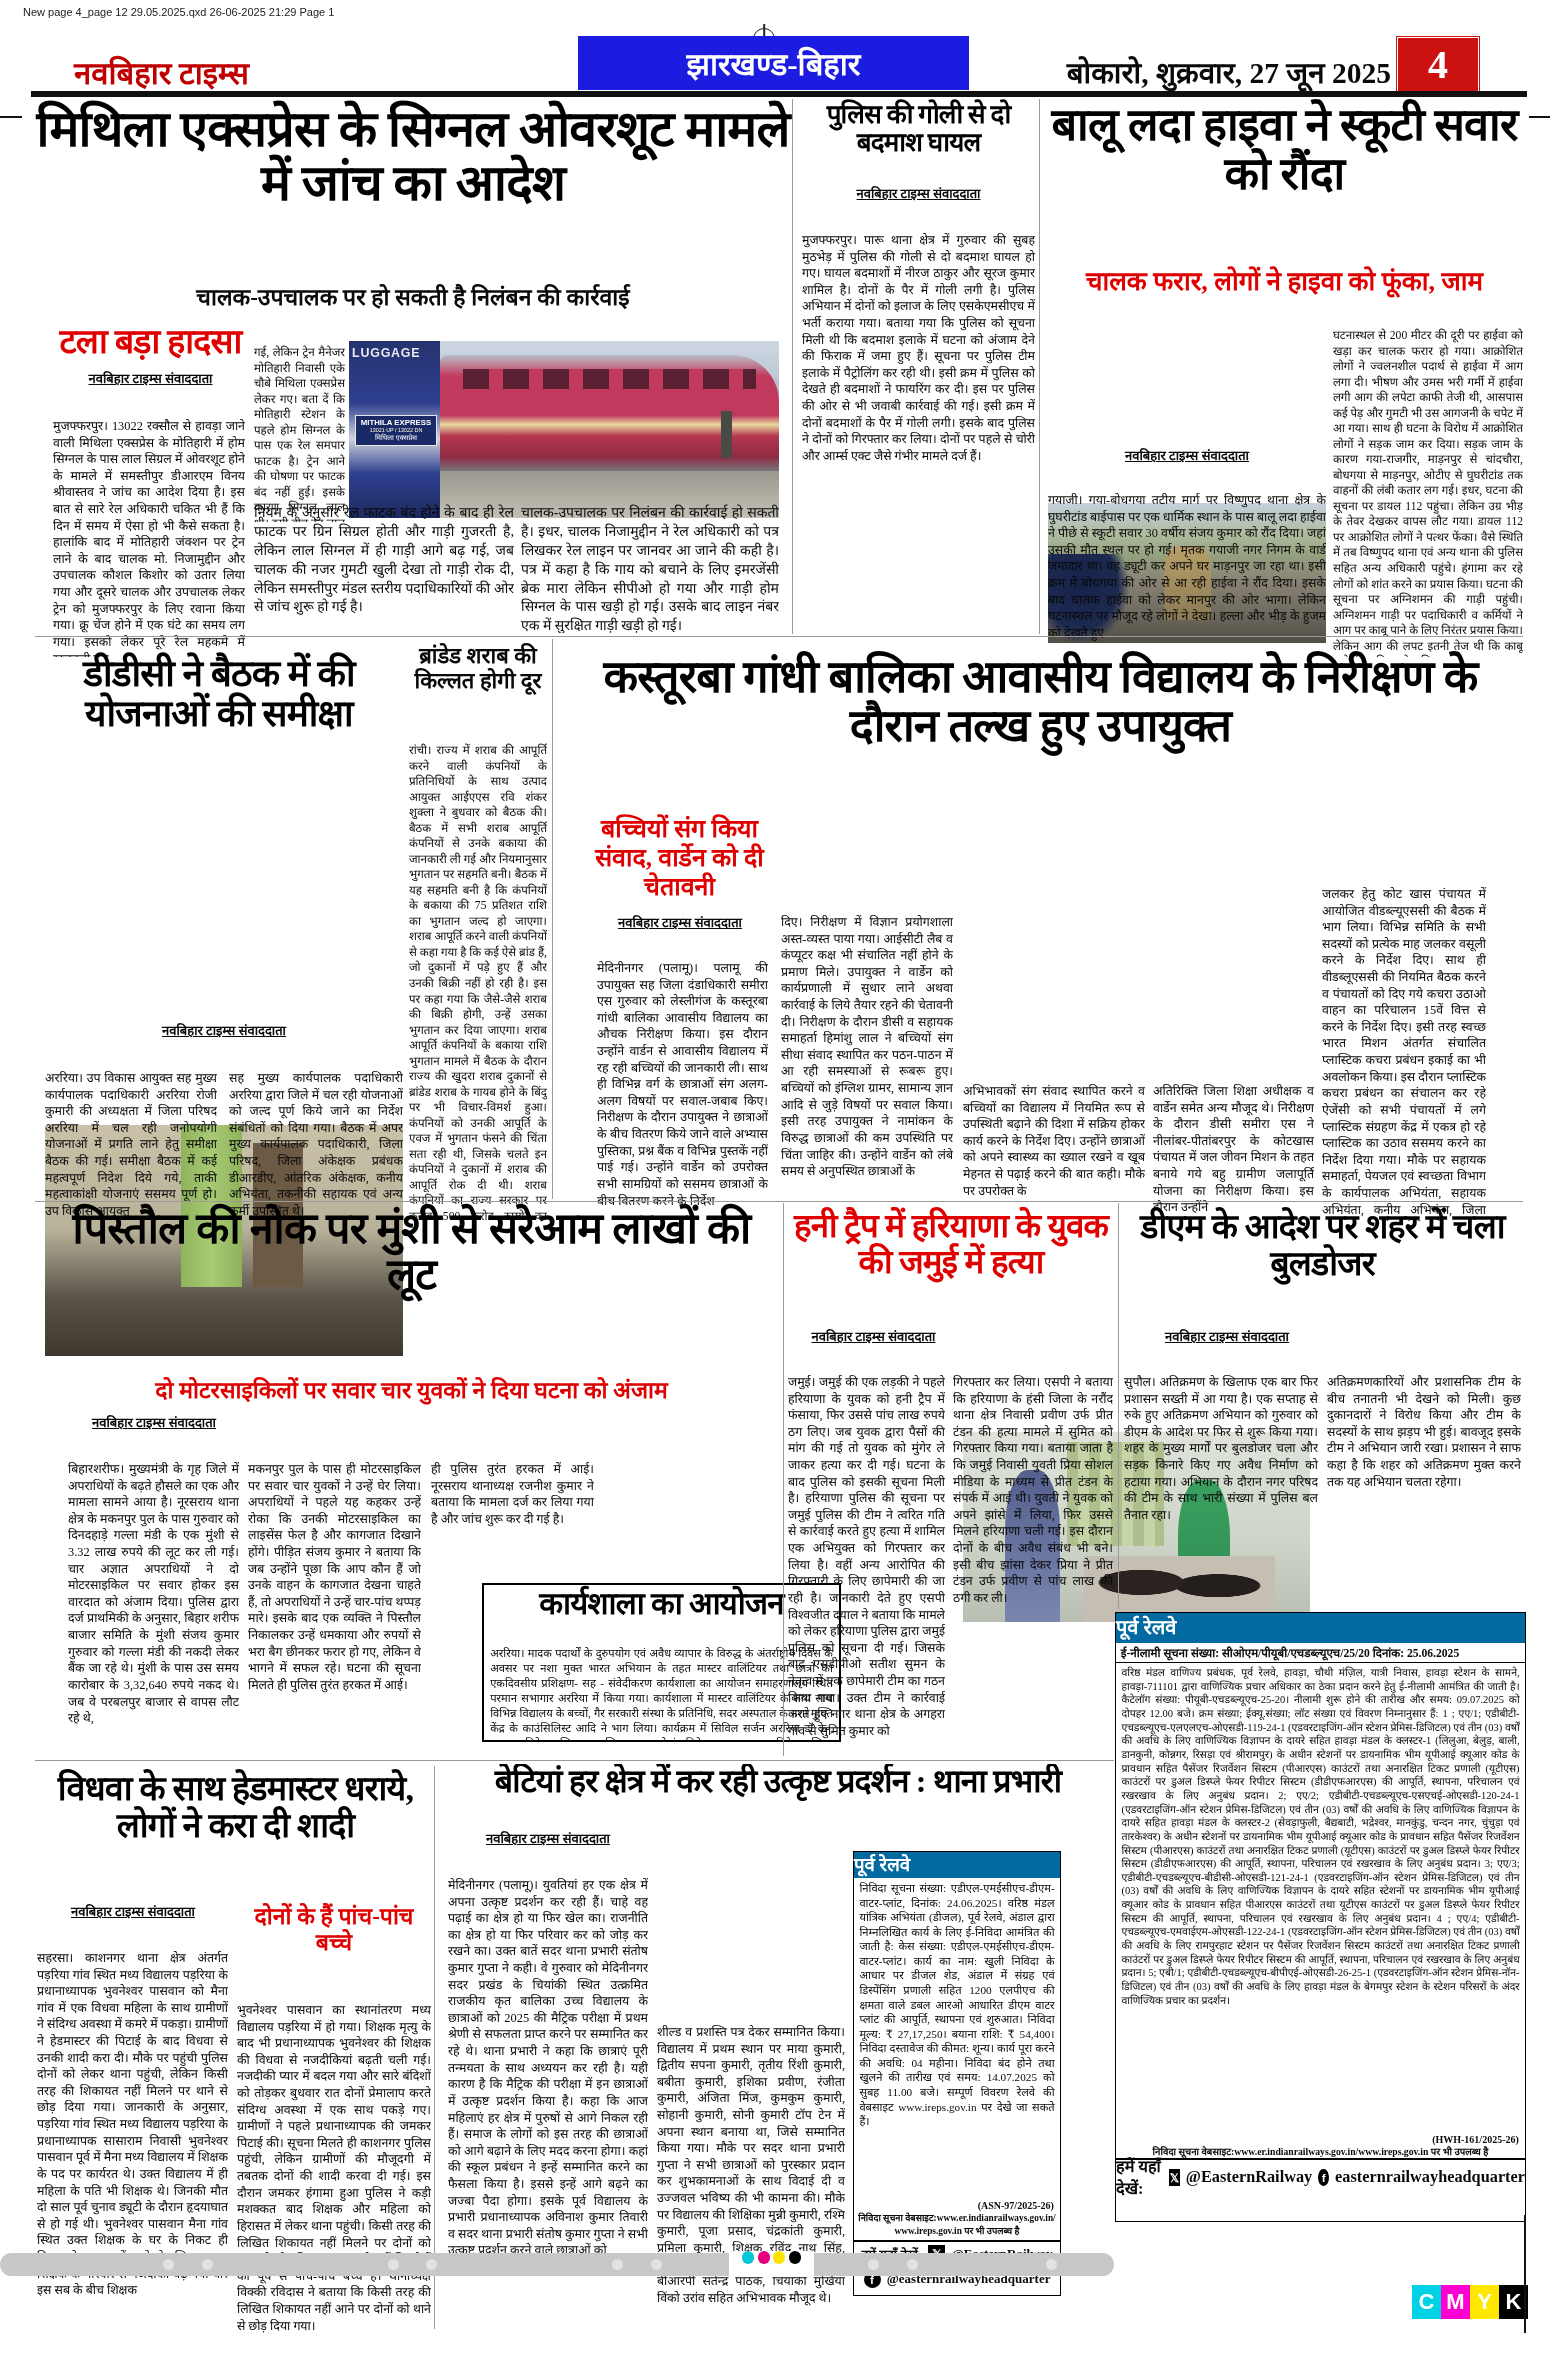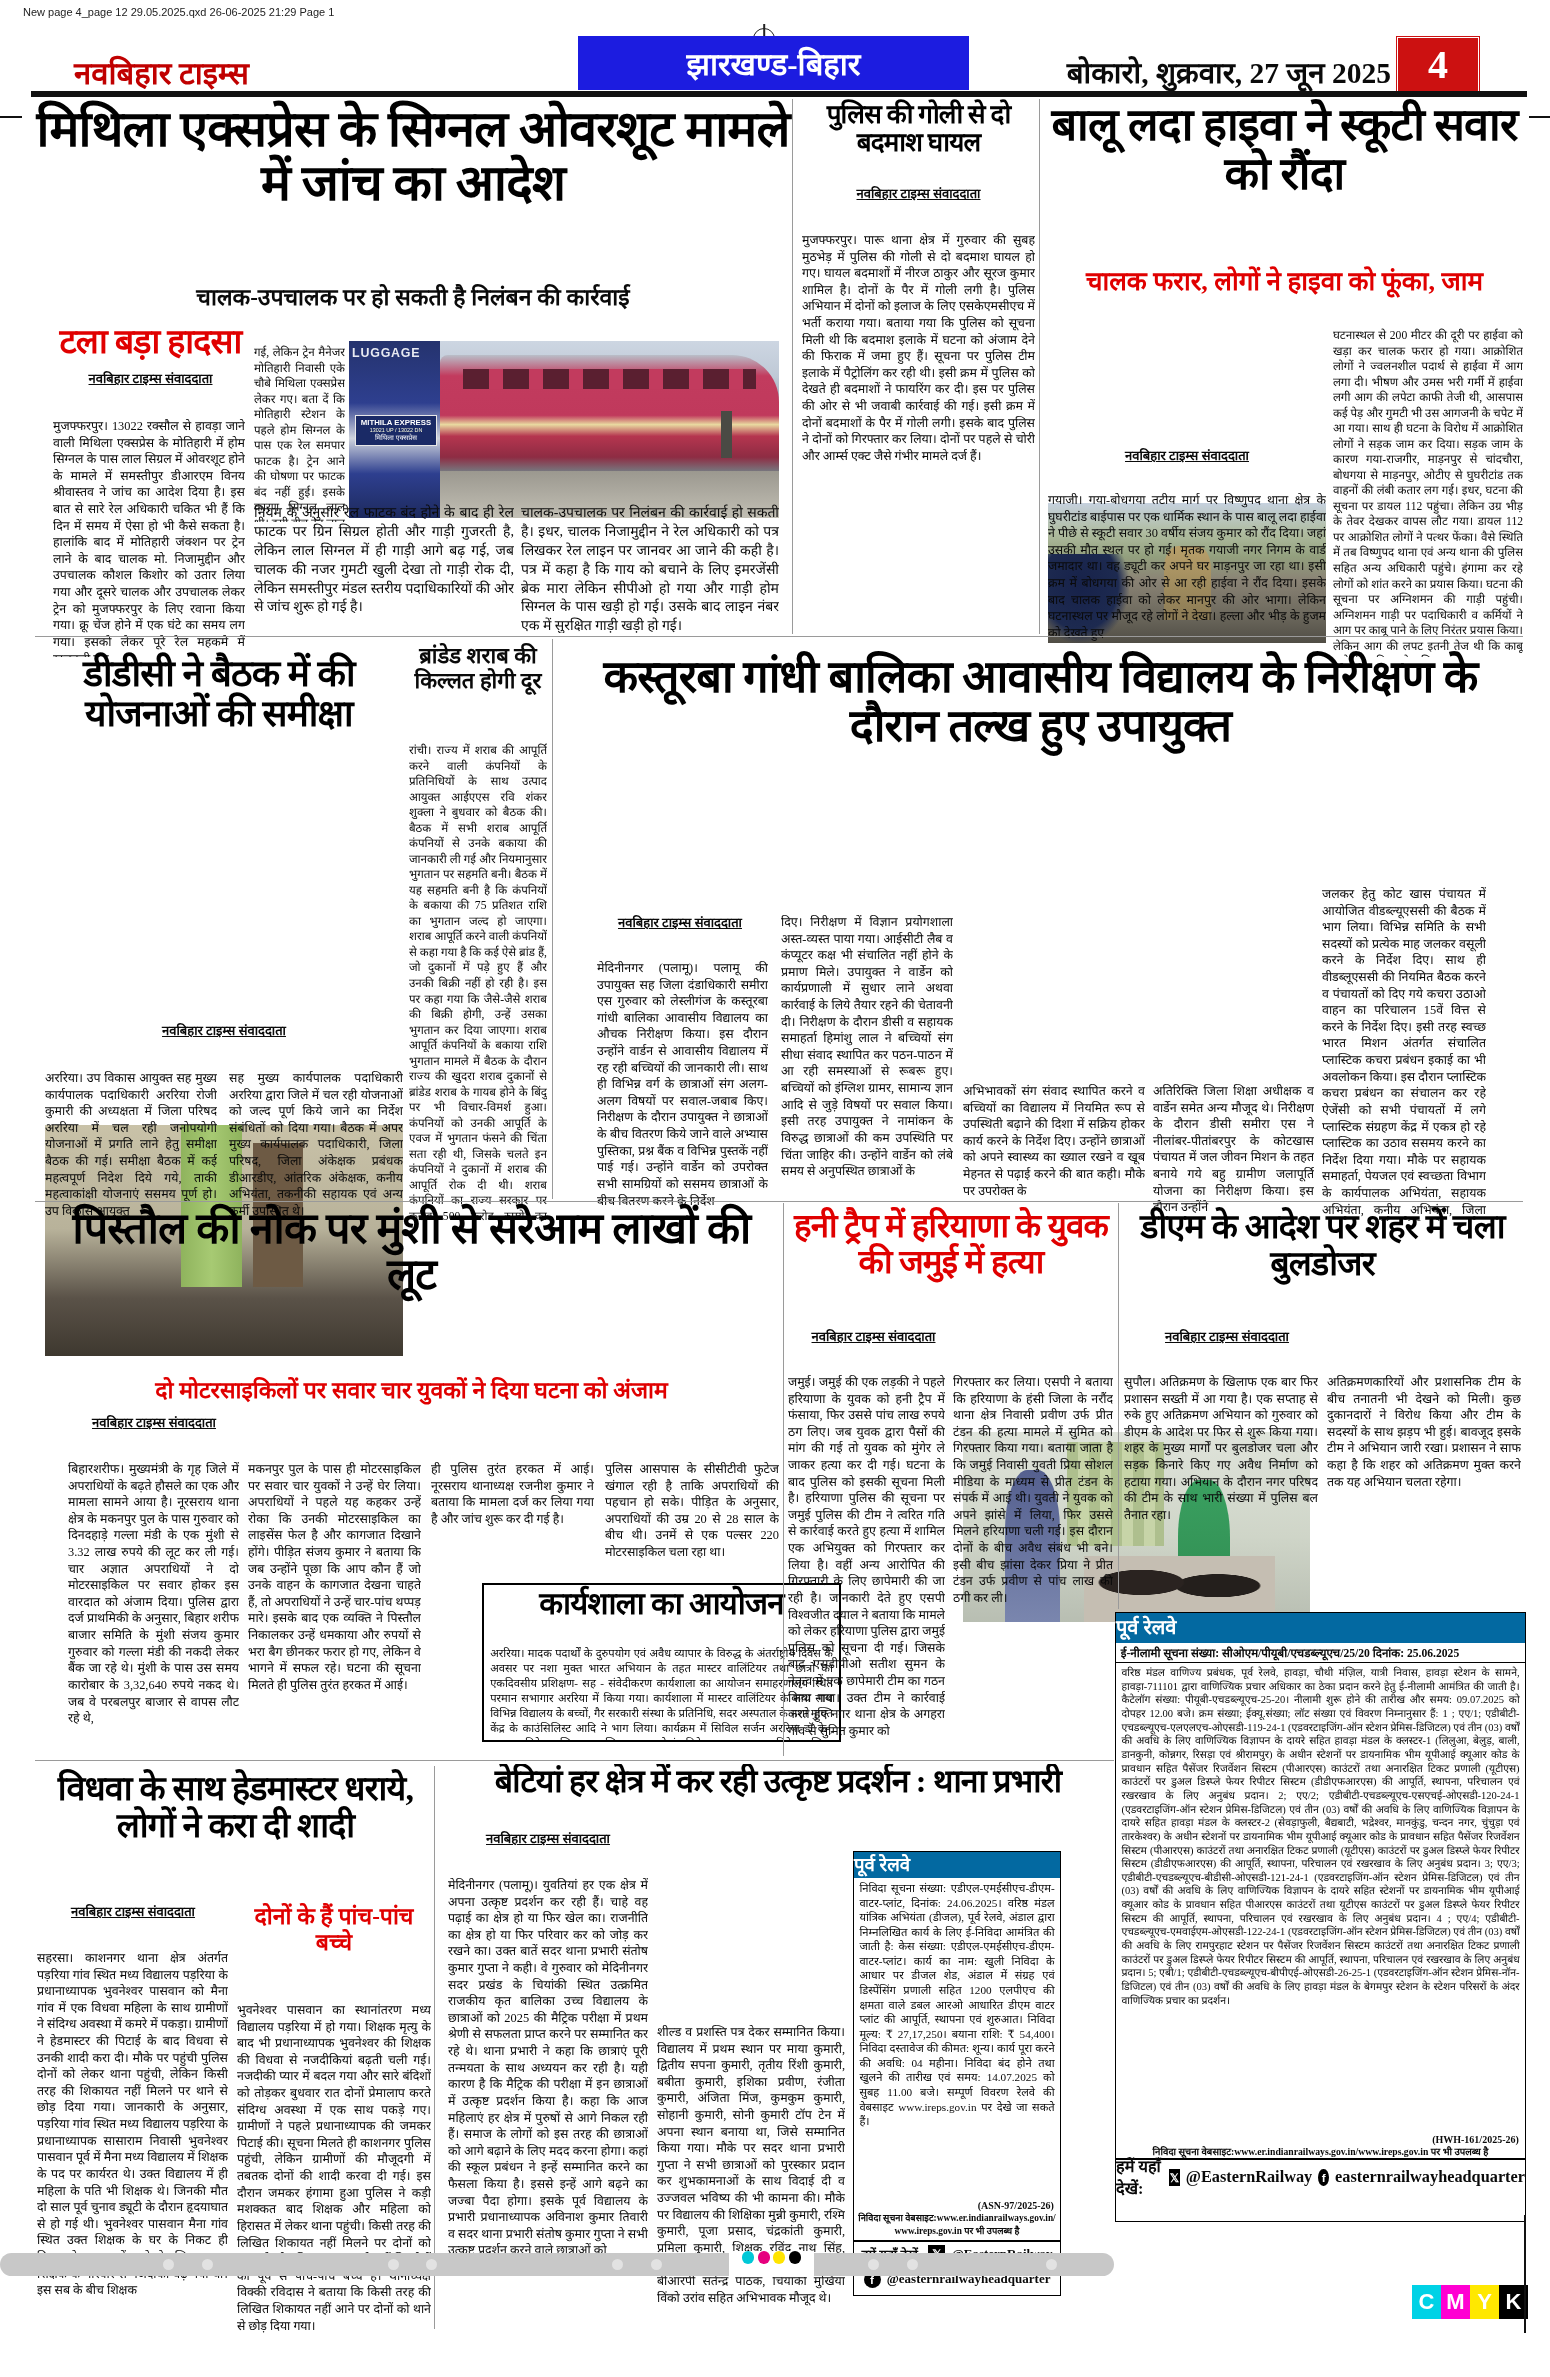--- a/index.html
+++ b/index.html
@@ -110,20 +110,21 @@
   <div class="abs byline" style="left:45px;top:1023px;width:358px;">नवबिहार टाइम्स संवाददाता</div>
   <div class="abs bd" style="left:45px;top:1046px;width:172px;height:150px;">अररिया। उप विकास आयुक्त सह मुख्य कार्यपालक पदाधिकारी अररिया रोजी कुमारी की अध्यक्षता में जिला परिषद अररिया में चल रही जनोपयोगी योजनाओं में प्रगति लाने हेतु समीक्षा बैठक की गई। समीक्षा बैठक में कई महत्वपूर्ण निदेश दिये गये, ताकी महत्वाकांक्षी योजनाएं ससमय पूर्ण हो। उप विकास आयुक्त</div>
   <div class="abs bd" style="left:229px;top:1046px;width:174px;height:150px;">सह मुख्य कार्यपालक पदाधिकारी अररिया द्वारा जिले में चल रही योजनाओं को जल्द पूर्ण किये जाने का निर्देश संबंधितों को दिया गया। बैठक में अपर मुख्य कार्यपालक पदाधिकारी, जिला परिषद, जिला अंकेक्षक प्रबंधक डीआरडीए, आंतरिक अंकेक्षक, कनीय अभियंता, तकनीकी सहायक एवं अन्य कर्मी उपस्थित थे।</div>
 
   <div class="abs sub" style="left:409px;top:643px;width:138px;font-size:22px;">ब्रांडेड शराब की किल्लत होगी दूर</div>
   <div class="abs bd" style="left:409px;top:719px;width:138px;height:478px;font-size:11.6px;">रांची। राज्य में शराब की आपूर्ति करने वाली कंपनियों के प्रतिनिधियों के साथ उत्पाद आयुक्त आईएएस रवि शंकर शुक्ला ने बुधवार को बैठक की। बैठक में सभी शराब आपूर्ति कंपनियों से उनके बकाया की जानकारी ली गई और नियमानुसार भुगतान पर सहमति बनी। बैठक में यह सहमति बनी है कि कंपनियों के बकाया की 75 प्रतिशत राशि का भुगतान जल्द हो जाएगा। शराब आपूर्ति करने वाली कंपनियों से कहा गया है कि कई ऐसे ब्रांड हैं, जो दुकानों में पड़े हुए हैं और उनकी बिक्री नहीं हो रही है। इस पर कहा गया कि जैसे-जैसे शराब की बिक्री होगी, उन्हें उसका भुगतान कर दिया जाएगा। शराब आपूर्ति कंपनियों के बकाया राशि भुगतान मामले में बैठक के दौरान राज्य की खुदरा शराब दुकानों से ब्रांडेड शराब के गायब होने के बिंदु पर भी विचार-विमर्श हुआ। कंपनियों को उनकी आपूर्ति के एवज में भुगतान फंसने की चिंता सता रही थी, जिसके चलते इन कंपनियों ने दुकानों में शराब की आपूर्ति रोक दी थी। शराब कंपनियों का राज्य सरकार पर करीब 500 करोड़ रुपये का बकाया है, जिसके चलते आपूर्ति रोक दी थी।</div>
 
   <div class="abs vr" style="left:552px;top:639px;height:560px;"></div>
 
   <div class="abs hl" style="left:558px;top:653px;width:965px;height:155px;font-size:45px;">कस्तूरबा गांधी बालिका आवासीय विद्यालय के निरीक्षण के दौरान तल्ख हुए उपायुक्त</div>
+  <div class="abs sub-red" style="left:578px;top:815px;width:203px;font-size:25px;">बच्चियों संग किया संवाद, वार्डेन को दी चेतावनी</div>
   <div class="abs byline" style="left:583px;top:915px;width:194px;">नवबिहार टाइम्स संवाददाता</div>
   <div class="abs bd" style="left:597px;top:936px;width:171px;height:260px;">मेदिनीनगर (पलामू)। पलामू की उपायुक्त सह जिला दंडाधिकारी समीरा एस गुरुवार को लेस्लीगंज के कस्तूरबा गांधी बालिका आवासीय विद्यालय का औचक निरीक्षण किया। इस दौरान उन्होंने वार्डन से आवासीय विद्यालय में रह रही बच्चियों की जानकारी ली। साथ ही विभिन्न वर्ग के छात्राओं संग अलग-अलग विषयों पर सवाल-जबाब किए। निरीक्षण के दौरान उपायुक्त ने छात्राओं के बीच वितरण किये जाने वाले अभ्यास पुस्तिका, प्रश्न बैंक व विभिन्न पुस्तकें नहीं पाई गई। उन्होंने वार्डेन को उपरोक्त सभी सामग्रियों को ससमय छात्राओं के बीच वितरण करने के निर्देश</div>
   <div class="abs bd" style="left:781px;top:890px;width:172px;height:307px;">दिए। निरीक्षण में विज्ञान प्रयोगशाला अस्त-व्यस्त पाया गया। आईसीटी लैब व कंप्यूटर कक्ष भी संचालित नहीं होने के प्रमाण मिले। उपायुक्त ने वार्डेन को कार्यप्रणाली में सुधार लाने अथवा कार्रवाई के लिये तैयार रहने की चेतावनी दी। निरीक्षण के दौरान डीसी व सहायक समाहर्ता हिमांशु लाल ने बच्चियों संग सीधा संवाद स्थापित कर पठन-पाठन में आ रही समस्याओं से रूबरू हुए। बच्चियों को इंग्लिश ग्रामर, सामान्य ज्ञान आदि से जुड़े विषयों पर सवाल किया। इसी तरह उपायुक्त ने नामांकन के विरुद्ध छात्राओं की कम उपस्थिति पर चिंता जाहिर की। उन्होंने वार्डेन को लंबे समय से अनुपस्थित छात्राओं के</div>
   <div class="abs photo" style="left:963px;top:862px;width:347px;height:190px;">
     <div class="abs" style="left:0;top:0;width:100%;height:100%;background:linear-gradient(180deg,#dfe3da 0%,#cfd5c8 55%,#b8beb2 100%);"></div>
     <div class="abs" style="left:30%;top:5%;width:28%;height:55%;background:repeating-linear-gradient(90deg,#aebf8e 0 11px,#c7d4a8 11px 22px);"></div>
     <div class="abs" style="left:12%;top:20%;width:16%;height:80%;background:linear-gradient(180deg,#55608f 0%,#7a86ae 100%);border-radius:40% 40% 0 0;"></div>
     <div class="abs" style="left:62%;top:25%;width:15%;height:75%;background:linear-gradient(180deg,#3aa060 0%,#2f8a50 100%);border-radius:40% 40% 0 0;"></div>
     <div class="abs" style="left:35%;bottom:0;width:55%;height:35%;background:radial-gradient(ellipse at 30% 40%,#2a2320 0 22%,transparent 23%),radial-gradient(ellipse at 70% 45%,#241f1c 0 22%,transparent 23%),#c5beb2;"></div>
   </div>
@@ -132,21 +133,20 @@
   <div class="abs bd" style="left:1322px;top:862px;width:164px;height:335px;">जलकर हेतु कोट खास पंचायत में आयोजित वीडब्ल्यूएससी की बैठक में भाग लिया। विभिन्न समिति के सभी सदस्यों को प्रत्येक माह जलकर वसूली करने के निर्देश दिए। साथ ही वीडब्लूएससी की नियमित बैठक करने व पंचायतों को दिए गये कचरा उठाओ वाहन का परिचालन 15वें वित्त से करने के निर्देश दिए। इसी तरह स्वच्छ भारत मिशन अंतर्गत संचालित प्लास्टिक कचरा प्रबंधन इकाई का भी अवलोकन किया। इस दौरान प्लास्टिक कचरा प्रबंधन का संचालन कर रहे ऐजेंसी को सभी पंचायतों में लगे प्लास्टिक संग्रहण केंद्र में एकत्र हो रहे प्लास्टिक का उठाव ससमय करने का निर्देश दिया गया। मौके पर सहायक समाहर्ता, पेयजल एवं स्वच्छता विभाग के कार्यपालक अभियंता, सहायक अभियंता, कनीय अभियंता, जिला समन्वयक आदि उपस्थित थे।</div>
 
   <div class="abs hr" style="left:35px;top:1201px;width:1488px;"></div>
 
   <div class="abs hl" style="left:47px;top:1206px;width:729px;height:167px;font-size:43px;">पिस्तौल की नोक पर मुंशी से सरेआम लाखों की लूट</div>
   <div class="abs sub-red" style="left:47px;top:1378px;width:729px;font-size:23px;">दो मोटरसाइकिलों पर सवार चार युवकों ने दिया घटना को अंजाम</div>
   <div class="abs byline" style="left:68px;top:1415px;width:172px;">नवबिहार टाइम्स संवाददाता</div>
   <div class="abs bd" style="left:68px;top:1437px;width:171px;height:318px;">बिहारशरीफ। मुख्यमंत्री के गृह जिले में अपराधियों के बढ़ते हौसले का एक और मामला सामने आया है। नूरसराय थाना क्षेत्र के मकनपुर पुल के पास गुरुवार को दिनदहाड़े गल्ला मंडी के एक मुंशी से 3.32 लाख रुपये की लूट कर ली गई। चार अज्ञात अपराधियों ने दो मोटरसाइकिल पर सवार होकर इस वारदात को अंजाम दिया। पुलिस द्वारा दर्ज प्राथमिकी के अनुसार, बिहार शरीफ बाजार समिति के मुंशी संजय कुमार गुरुवार को गल्ला मंडी की नकदी लेकर बैंक जा रहे थे। मुंशी के पास उस समय कारोबार के 3,32,640 रुपये नकद थे। जब वे परबलपुर बाजार से वापस लौट रहे थे,</div>
   <div class="abs bd" style="left:248px;top:1437px;width:173px;height:318px;">मकनपुर पुल के पास ही मोटरसाइकिल पर सवार चार युवकों ने उन्हें घेर लिया। अपराधियों ने पहले यह कहकर उन्हें रोका कि उनकी मोटरसाइकिल का लाइसेंस फेल है और कागजात दिखाने होंगे। पीड़ित संजय कुमार ने बताया कि जब उन्होंने पूछा कि आप कौन हैं जो उनके वाहन के कागजात देखना चाहते हैं, तो अपराधियों ने उन्हें चार-पांच थप्पड़ मारे। इसके बाद एक व्यक्ति ने पिस्तौल निकालकर उन्हें धमकाया और रुपयों से भरा बैग छीनकर फरार हो गए, लेकिन वे भागने में सफल रहे। घटना की सूचना मिलते ही पुलिस तुरंत हरकत में आई।</div>
   <div class="abs bd" style="left:431px;top:1437px;width:163px;height:141px;">ही पुलिस तुरंत हरकत में आई। नूरसराय थानाध्यक्ष रजनीश कुमार ने बताया कि मामला दर्ज कर लिया गया है और जांच शुरू कर दी गई है।</div>
-  <div class="abs bd" style="left:605px;top:1437px;width:174px;height:141px;">पुलिस आसपास के सीसीटीवी फुटेज खंगाल रही है ताकि अपराधियों की पहचान हो सके। पीड़ित के अनुसार, अपराधियों की उम्र 20 से 28 साल के बीच थी। उनमें से एक पल्सर 220 मोटरसाइकिल चला रहा था।</div>
 
   <div class="abs" style="left:482px;top:1583px;width:355px;height:155px;border:2.3px solid #000;background:#fff;overflow:hidden;">
     <div class="hl" style="font-size:31px;margin-top:1.6px;">कार्यशाला का आयोजन</div>
     <div class="bd" style="padding:1.6px 6.2px;font-size:11.2px;height:109px;">अररिया। मादक पदार्थों के दुरुपयोग एवं अवैध व्यापार के विरुद्ध के अंतर्राष्ट्रीय दिवस के अवसर पर नशा मुक्त भारत अभियान के तहत मास्टर वालिंटियर तथा छात्रों का एकदिवसीय प्रशिक्षण- सह - संवेदीकरण कार्यशाला का आयोजन समाहरणालय स्थित परमान सभागार अररिया में किया गया। कार्यशाला में मास्टर वालिंटियर के साथ साथ विभिन्न विद्यालय के बच्चों, गैर सरकारी संस्था के प्रतिनिधि, सदर अस्पताल के नशा मुक्ति केंद्र के काउंसिलिस्ट आदि ने भाग लिया। कार्यक्रम में सिविल सर्जन अररिया डॉ के-, सहायक निदेशक जिला सामाजिक सुरक्षा कोषांग नितेश कुमार, सहायक निदेशक जिला बाल संरक्षण इकाई शम्भू कुमार राजक, जिला स्वास्थ्य अररिया संतोष कुमार सहित गैर सरकारी संस्था के प्रतिनिधि, उपस्थित पदाधिकारियों ने भाग लिया।</div>
   </div>
 
   <div class="abs vr" style="left:783px;top:1203px;height:553px;"></div>
 
   <div class="abs hl hl-red" style="left:788px;top:1209px;width:326px;height:110px;font-size:33px;">हनी ट्रैप में हरियाणा के युवक की जमुई में हत्या</div>
   <div class="abs byline" style="left:798px;top:1329px;width:151px;">नवबिहार टाइम्स संवाददाता</div>

